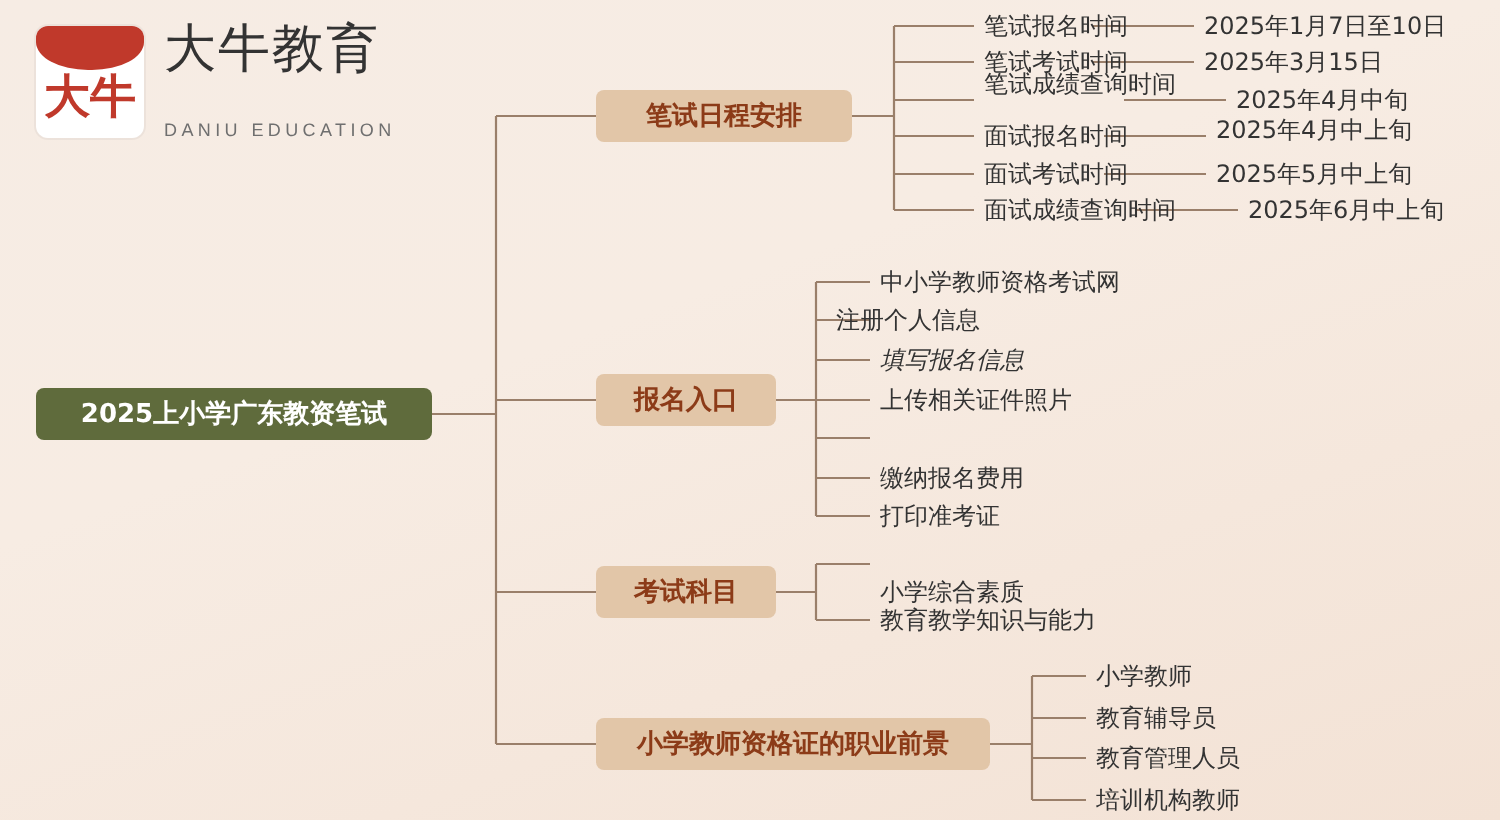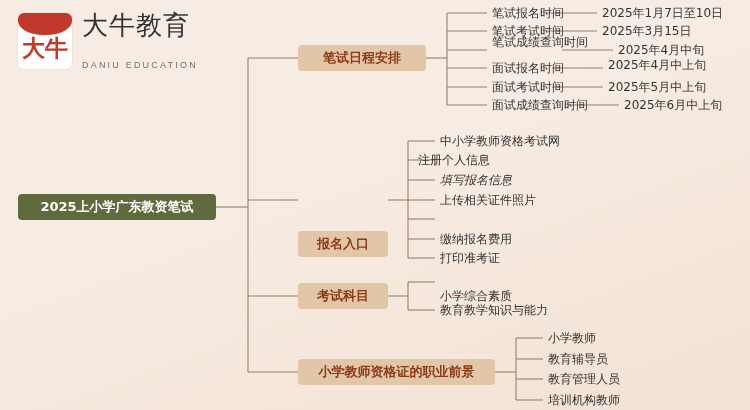--- a/index.html
+++ b/index.html
@@ -196,21 +196,21 @@
   <div class="node leaf2" style="left:602px; top:22px;">2025年3月15日</div>
   <div class="node leaf" style="left:492px; top:33px;text-align:center;">笔试成绩查询时间</div>
   <div class="node leaf2" style="left:618px; top:41px;">2025年4月中旬</div>
   <div class="node leaf" style="left:492px; top:59px;">面试报名时间</div>
   <div class="node leaf2" style="left:608px; top:56px;">2025年4月中上旬</div>
   <div class="node leaf" style="left:492px; top:78px;">面试考试时间</div>
   <div class="node leaf2" style="left:608px; top:78px;">2025年5月中上旬</div>
   <div class="node leaf" style="left:492px; top:96px;">面试成绩查询时间</div>
   <div class="node leaf2" style="left:624px; top:96px;">2025年6月中上旬</div>
 
-  <div class="node branch" style="left:298px; top:187px; width:90px;margin-top:44px;">报名入口</div>
+  <div class="node branch" style="left:298px; top:187px; width:90px;">报名入口</div>
   <div class="node leaf" style="left:440px; top:132px;">中小学教师资格考试网</div>
   <div class="node leaf" style="left:418px; top:151px;">注册个人信息</div>
   <div class="node leaf" style="left:440px; top:171px;font-style:italic;">填写报名信息</div>
   <div class="node leaf" style="left:440px; top:191px;">上传相关证件照片</div>
   <div class="node leaf" style="left:440px; top:230px;">缴纳报名费用</div>
   <div class="node leaf" style="left:440px; top:249px;">打印准考证</div>
 
   <div class="node branch" style="left:298px; top:283px; width:90px;">考试科目</div>
   <div class="node leaf" style="left:440px; top:287px;">小学综合素质</div>
   <div class="node leaf" style="left:440px; top:301px;">教育教学知识与能力</div>

